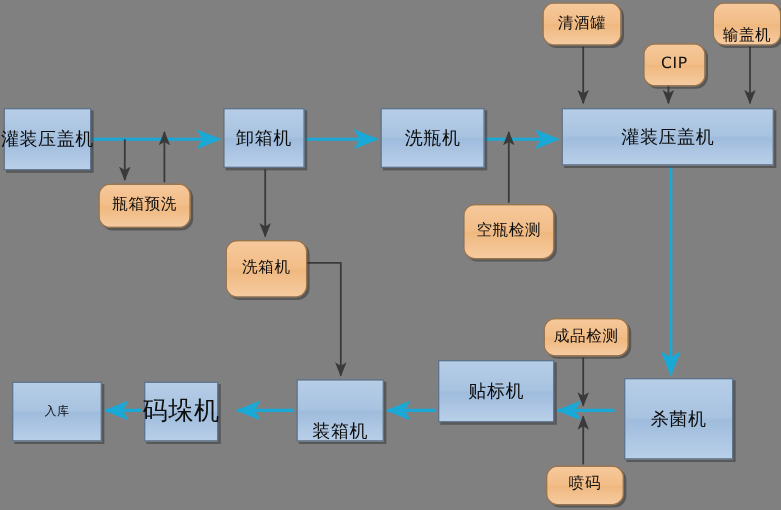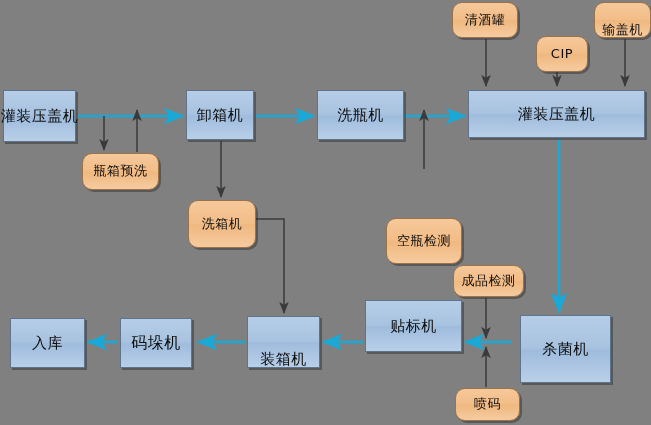--- a/index.html
+++ b/index.html
@@ -82,21 +82,21 @@
       </div>
       <div class="node blue" style="left: 186px; top: 90px; width: 68px; height: 50px; font-size: 15px; align-items: center;">
         <span class="lbl">卸箱机</span>
       </div>
       <div class="node orange" style="left: 188px; top: 200px; width: 68px; height: 48px; font-size: 13px;">
         <span class="lbl">洗箱机</span>
       </div>
       <div class="node blue" style="left: 317px; top: 90px; width: 87px; height: 50px; font-size: 15px;">
         <span class="lbl">洗瓶机</span>
       </div>
-      <div class="node orange" style="left: 386px; top: 170px; width: 76px; height: 46px; font-size: 13px; margin-top: 48px;">
+      <div class="node orange" style="left: 386px; top: 170px; width: 76px; height: 46px; font-size: 13px;">
         <span class="lbl">空瓶检测</span>
       </div>
       <div class="node orange" style="left: 452px; top: 2px; width: 66px; height: 36px; font-size: 13px;">
         <span class="lbl">清酒罐</span>
       </div>
       <div class="node orange" style="left: 536px; top: 2px; width: 52px; height: 36px; font-size: 13px; margin-top: 34px;">
         <span class="lbl">CIP</span>
       </div>
       <div class="node orange" style="left: 594px; top: 2px; width: 57px; height: 36px; font-size: 13px; align-items: flex-end;">
         <span class="lbl">输盖机</span>
@@ -112,20 +112,20 @@
       </div>
       <div class="node orange" style="left: 455px; top: 388px; width: 65px; height: 33px; font-size: 13px;">
         <span class="lbl">喷码</span>
       </div>
       <div class="node blue" style="left: 365px; top: 300px; width: 97px; height: 52px; font-size: 15px;">
         <span class="lbl">贴标机</span>
       </div>
       <div class="node blue" style="left: 247px; top: 316px; width: 73px; height: 52px; font-size: 15px; align-items: flex-end;">
         <span class="lbl">装箱机</span>
       </div>
-      <div class="node blue" style="left: 120px; top: 318px; width: 72px; height: 50px; font-size: 16px;">
+      <div class="node blue" style="left: 120px; top: 318px; width: 62px; height: 50px; font-size: 21px;">
         <span class="lbl">码垛机</span>
       </div>
-      <div class="node blue" style="left: 10px; top: 318px; width: 75px; height: 50px; font-size: 15px;">
+      <div class="node blue" style="left: 10px; top: 318px; width: 75px; height: 50px; font-size: 10px;">
         <span class="lbl">入库</span>
       </div>
     </div>
 </div>
 
 </body></html>

